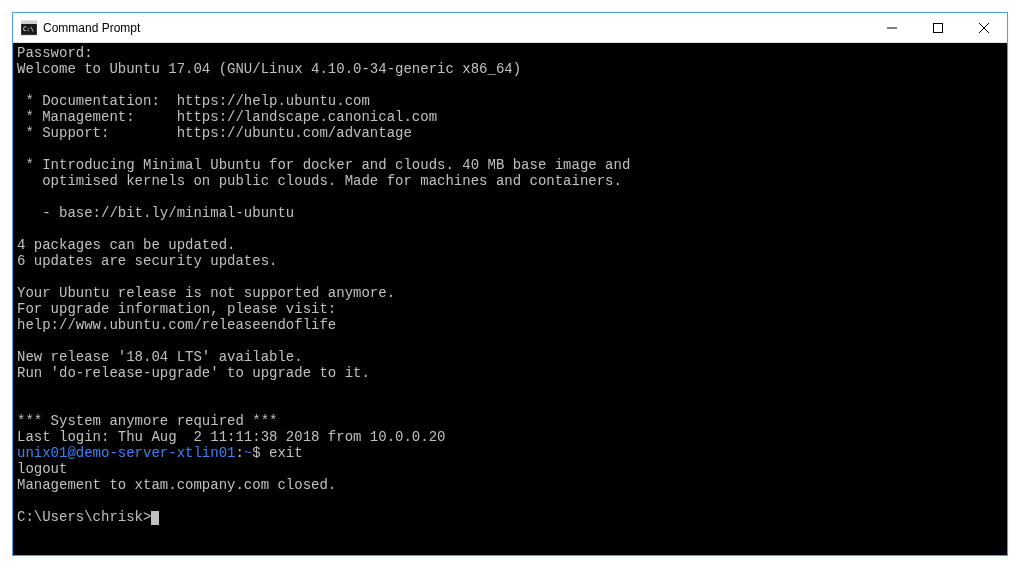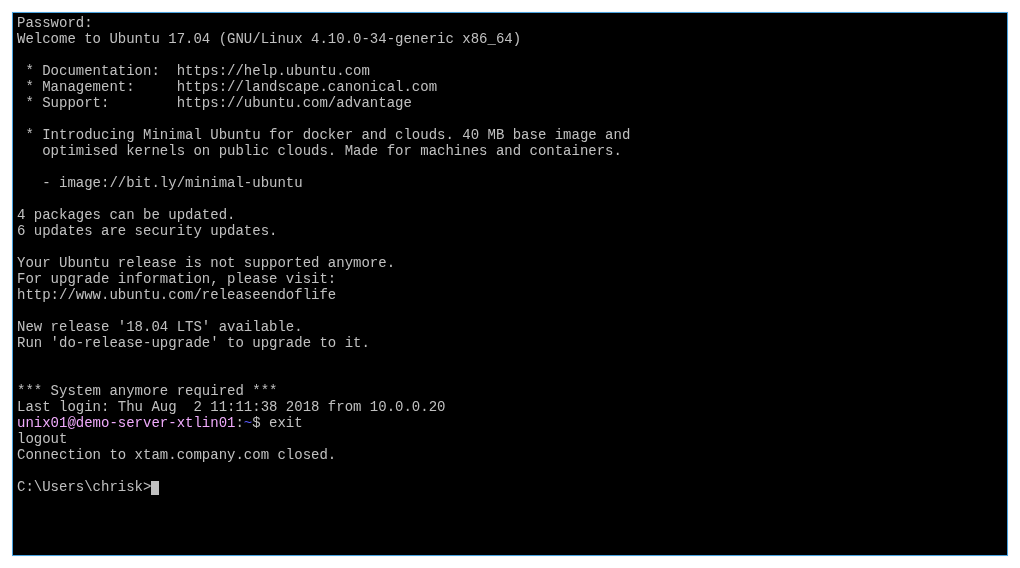--- a/index.html
+++ b/index.html
@@ -79,21 +79,21 @@
     .terminal::-webkit-scrollbar {
       width: 16px;
     }
     .terminal::-webkit-scrollbar-track {
       background: #2b2b2b;
     }
     .terminal::-webkit-scrollbar-thumb {
       background: #6b6b6b;
     }
     .prompt-user {
-      color: #f0abfc;
+      color: #3b82f6;
     }
     .prompt-colon {
       color: #c0c0c0;
     }
     .prompt-path {
       color: #5c5cff;
     }
     .prompt-dollar {
       color: #c0c0c0;
     }
@@ -103,43 +103,71 @@
       height: 14px;
       background: #c0c0c0;
       vertical-align: text-bottom;
       margin-left: 0px;
     }
   </style>
 </head>
 <body>
 
 <div class="window">
+  <div class="titlebar">
+    <div class="titlebar-icon">
+      <svg viewBox="0 0 16 16">
+        <rect x="0" y="1" width="16" height="14" fill="#1a1a1a" stroke="#888" stroke-width="0.5"></rect>
+        <rect x="0" y="1" width="16" height="3" fill="#d0d0d0"></rect>
+        <text x="2" y="11" font-size="6" fill="#fff" font-family="monospace">C:\</text>
+      </svg>
+    </div>
+    <div class="titlebar-text">Command Prompt</div>
+    <div class="titlebar-buttons">
+      <div class="titlebar-btn">
+        <svg width="10" height="10" viewBox="0 0 10 10">
+            <line x1="0" y1="5" x2="10" y2="5" stroke="#000" stroke-width="1"></line>
+          </svg>
+      </div>
+      <div class="titlebar-btn">
+        <svg width="10" height="10" viewBox="0 0 10 10">
+            <rect x="0.5" y="0.5" width="9" height="9" fill="none" stroke="#000" stroke-width="1"></rect>
+          </svg>
+      </div>
+      <div class="titlebar-btn close">
+        <svg width="10" height="10" viewBox="0 0 10 10">
+            <line x1="0" y1="0" x2="10" y2="10" stroke="#000" stroke-width="1"></line>
+            <line x1="10" y1="0" x2="0" y2="10" stroke="#000" stroke-width="1"></line>
+          </svg>
+      </div>
+    </div>
+  </div>
   <div class="terminal"><span>Password:</span>
 <span>Welcome to Ubuntu 17.04 (GNU/Linux 4.10.0-34-generic x86_64)</span>
 <span></span>
 <span> * Documentation:  https://help.ubuntu.com</span>
 <span> * Management:     https://landscape.canonical.com</span>
 <span> * Support:        https://ubuntu.com/advantage</span>
 <span></span>
 <span> * Introducing Minimal Ubuntu for docker and clouds. 40 MB base image and</span>
 <span>   optimised kernels on public clouds. Made for machines and containers.</span>
 <span></span>
-<span>   - image://bit.ly/minimal-ubuntu</span>
+<span>   - base://bit.ly/minimal-ubuntu</span>
 <span></span>
 <span>4 packages can be updated.</span>
 <span>6 updates are security updates.</span>
 <span></span>
 <span>Your Ubuntu release is not supported anymore.</span>
 <span>For upgrade information, please visit:</span>
-<span>http://www.ubuntu.com/releaseendoflife</span>
+<span>help://www.ubuntu.com/releaseendoflife</span>
 <span></span>
 <span>New release '18.04 LTS' available.</span>
 <span>Run 'do-release-upgrade' to upgrade to it.</span>
 <span></span>
 <span></span>
 <span>*** System anymore required ***</span>
 <span>Last login: Thu Aug  2 11:11:38 2018 from 10.0.0.20</span>
 <span class="prompt-user">unix01@demo-server-xtlin01</span><span class="prompt-colon">:</span><span class="prompt-path">~</span><span class="prompt-dollar">$ </span><span>exit</span>
 <span>logout</span>
-<span>Connection to xtam.company.com closed.</span>
+<span>Management to xtam.company.com closed.</span>
 <span></span>
 <span>C:\Users\chrisk&gt;</span><span class="cursor"></span></div>
 </div>
 
 </body></html>

